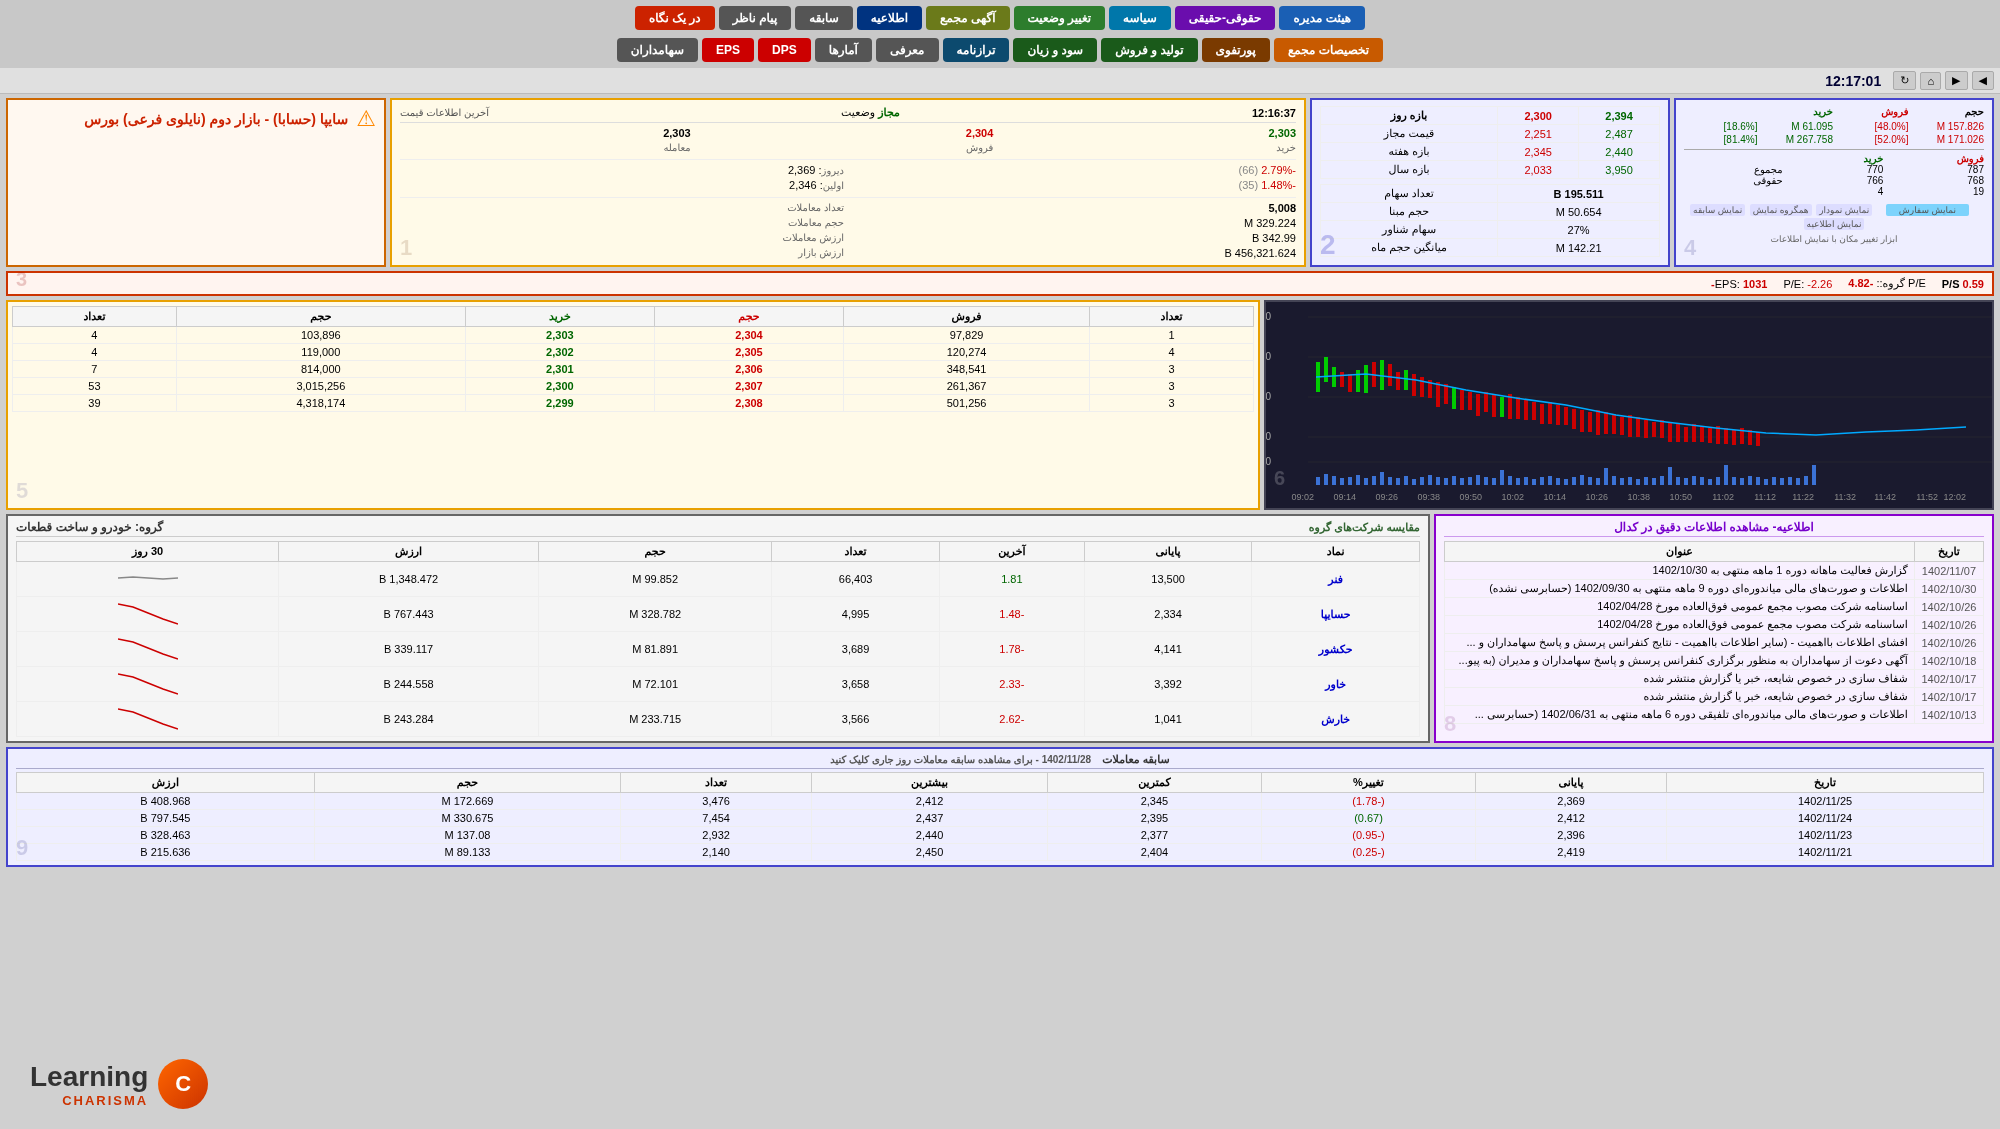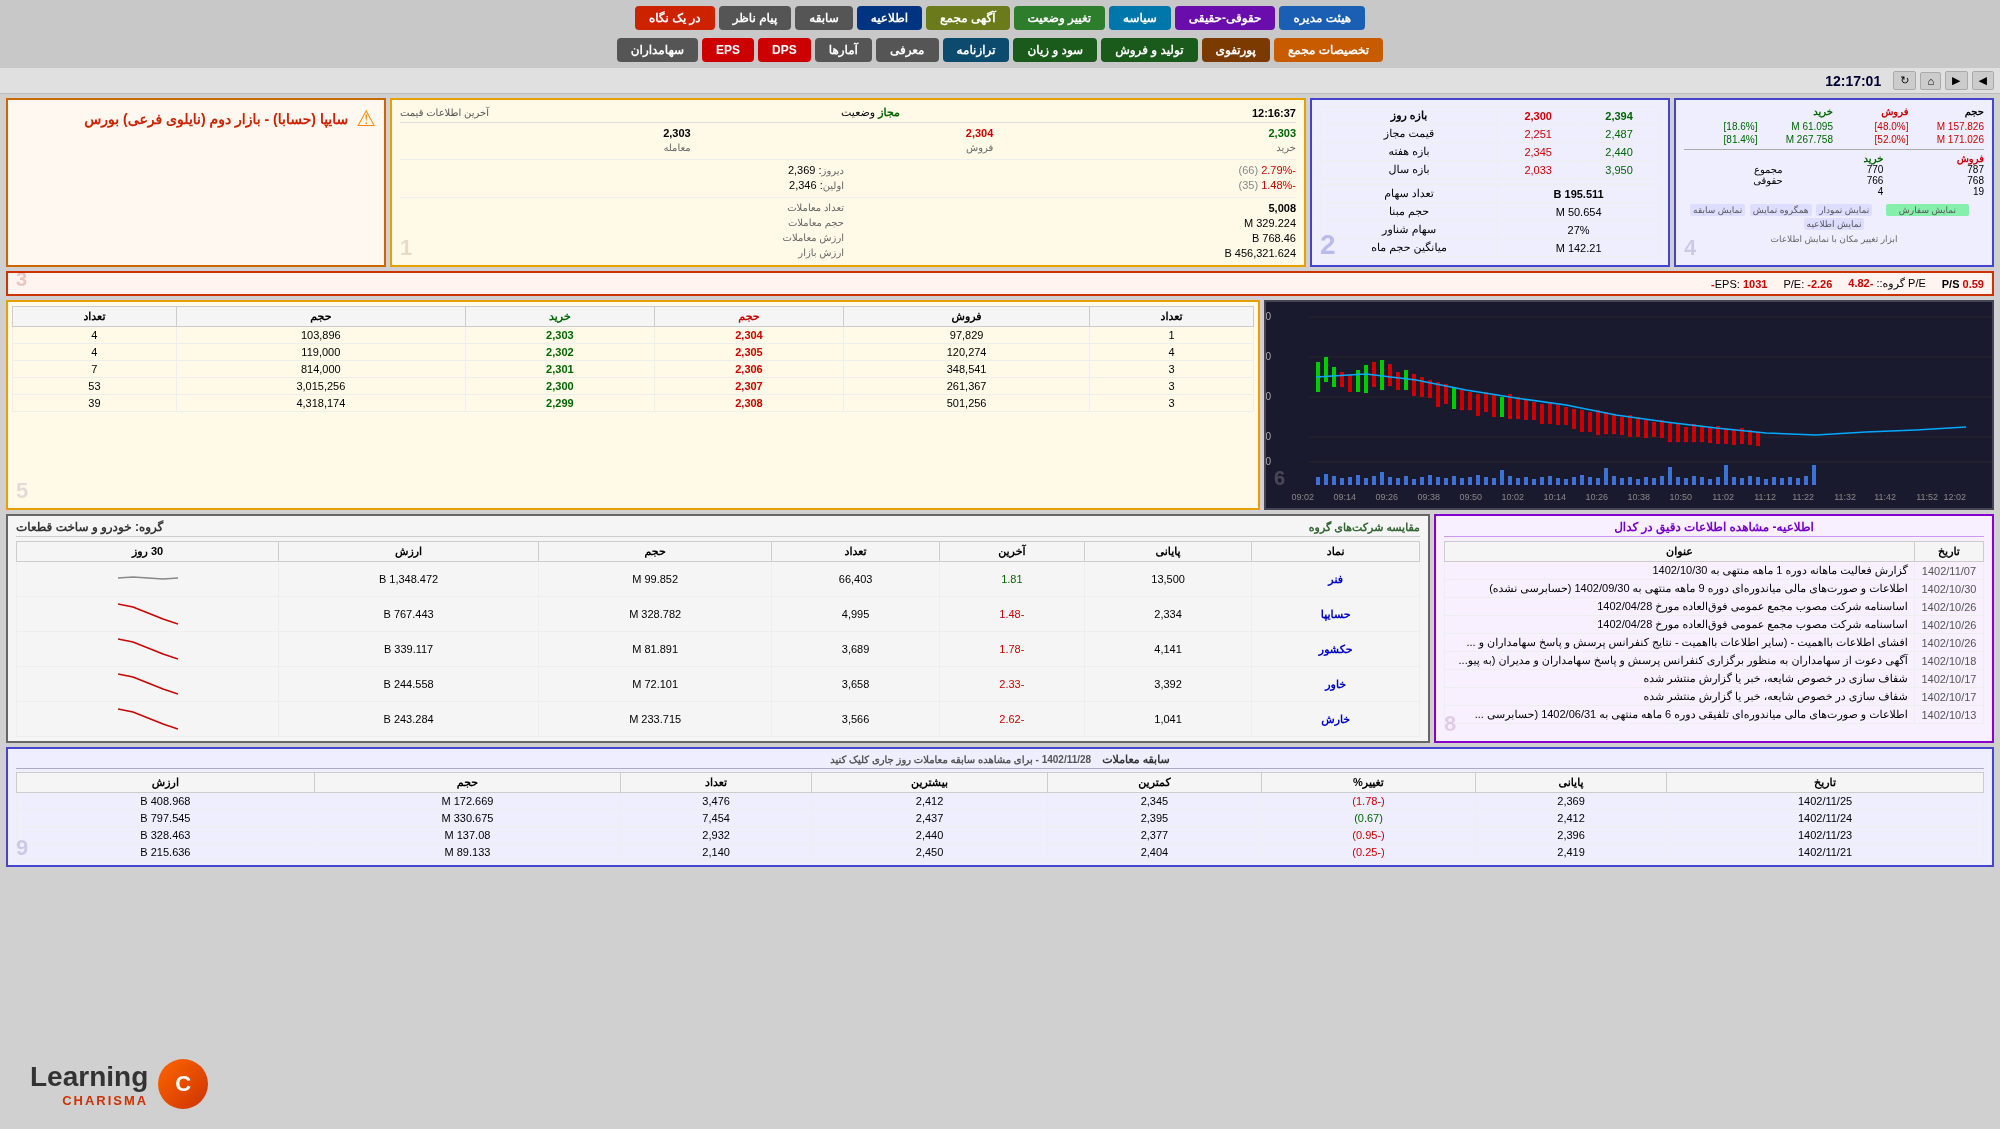--- a/index.html
+++ b/index.html
@@ -229,21 +229,21 @@
         <div style="display: grid; grid-template-columns: 1fr 1fr 1fr; gap: 2px; font-size: 10px;">
           <span>768</span>
           <span>766</span>
           <span>حقوقی</span>
         </div>
         <div style="display: grid; grid-template-columns: 1fr 1fr 1fr; gap: 2px; font-size: 10px;">
           <span>19</span>
           <span>4</span>
         </div>
         <div style="margin-top: 6px; font-size: 9px; color: #555; text-align: center; line-height: 1.6;">
-          <span style="cursor:pointer; padding: 1px 13px; background:#86efac; border-radius:2px; margin:10px;">نمایش سفارش</span>
+          <span style="cursor:pointer; padding: 1px 13px; background:#7dd3fc; border-radius:2px; margin:10px;">نمایش سفارش</span>
           <span style="cursor:pointer; padding: 1px 3px; background:#ddf; border-radius:2px; margin:1px;">نمایش نمودار</span>
           <span style="cursor:pointer; padding: 1px 3px; background:#ddf; border-radius:2px; margin:1px;">همگروه نمایش</span>
           <span style="cursor:pointer; padding: 1px 3px; background:#ddf; border-radius:2px; margin:1px;">نمایش سابقه</span>
           <span style="cursor:pointer; padding: 1px 3px; background:#ddf; border-radius:2px; margin:1px;">نمایش اطلاعیه</span>
           <div style="color:#666; font-size:9px;">ابزار تغییر مکان با نمایش اطلاعات</div>
         </div>
         <div style="position:absolute; bottom:4px; left:8px; font-size:22px; font-weight:bold; color:rgba(0,0,100,0.15);">4</div>
       </div>
 
       <div class="p-outer panel-blue" style="flex: 0 0 360px; padding: 6px 8px; position: relative;">
@@ -317,21 +317,21 @@
 
           <span><span style="color:#cc0000;">-1.48%</span> <span style="color:#888;">(35)</span></span>
           <span><span style="font-size:10px; color:#666;">اولین</span>: <span>2,346</span></span>
         </div>
 
         <div style="display: grid; grid-template-columns: 1fr 1fr; gap: 3px 8px; font-size: 11px; margin-top: 6px; border-top: 1px solid #eee; padding-top: 4px;">
           <span style="font-weight:bold;">5,008</span>
           <span style="font-size:10px; color:#666;">تعداد معاملات</span>
           <span>329.224 M</span>
           <span style="font-size:10px; color:#666;">حجم معاملات</span>
-          <span>768.46 B</span>
+          <span>342.99 B</span>
           <span style="font-size:10px; color:#666;">ارزش معاملات</span>
           <span>456,321.624 B</span>
           <span style="font-size:10px; color:#666;">ارزش بازار</span>
         </div>
 
         <div style="position:absolute; bottom:4px; left:8px; font-size:22px; font-weight:bold; color:rgba(100,50,0,0.15);">1</div>
       </div>
 
       <div class="p-outer" style="flex: 0 0 380px; border-color:#cc6600; background:#fff8f0; padding: 6px 8px;">
         <div style="display:flex; align-items: center; gap: 8px; margin-bottom: 6px;">
@@ -346,21 +346,21 @@
         <span>
           <span style="font-weight:bold;">P/S</span>
           <span style="color:#cc0000; font-weight:bold;">0.59</span>
         </span>
         <span>
           <span>P/E گروه:</span>:
           <span style="color:#cc0000; font-weight:bold;">-4.82</span>
         </span>
         <span>
           <span>P/E</span>:
-          <span style="color:#cc0000; font-weight:bold;">-2.26</span>
+          <span style="color:#cc0000; font-weight:normal;">-2.26</span>
         </span>
         <span>
           <span>EPS:</span>
           <span style="color:#cc0000; font-weight:bold;">1031-</span>
         </span>
       </div>
       <div style="position:absolute; bottom:3px; left:8px; font-size:20px; font-weight:bold; color:rgba(150,0,0,0.2);">3</div>
     </div>
 
     <div style="display: flex; gap: 4px;">

